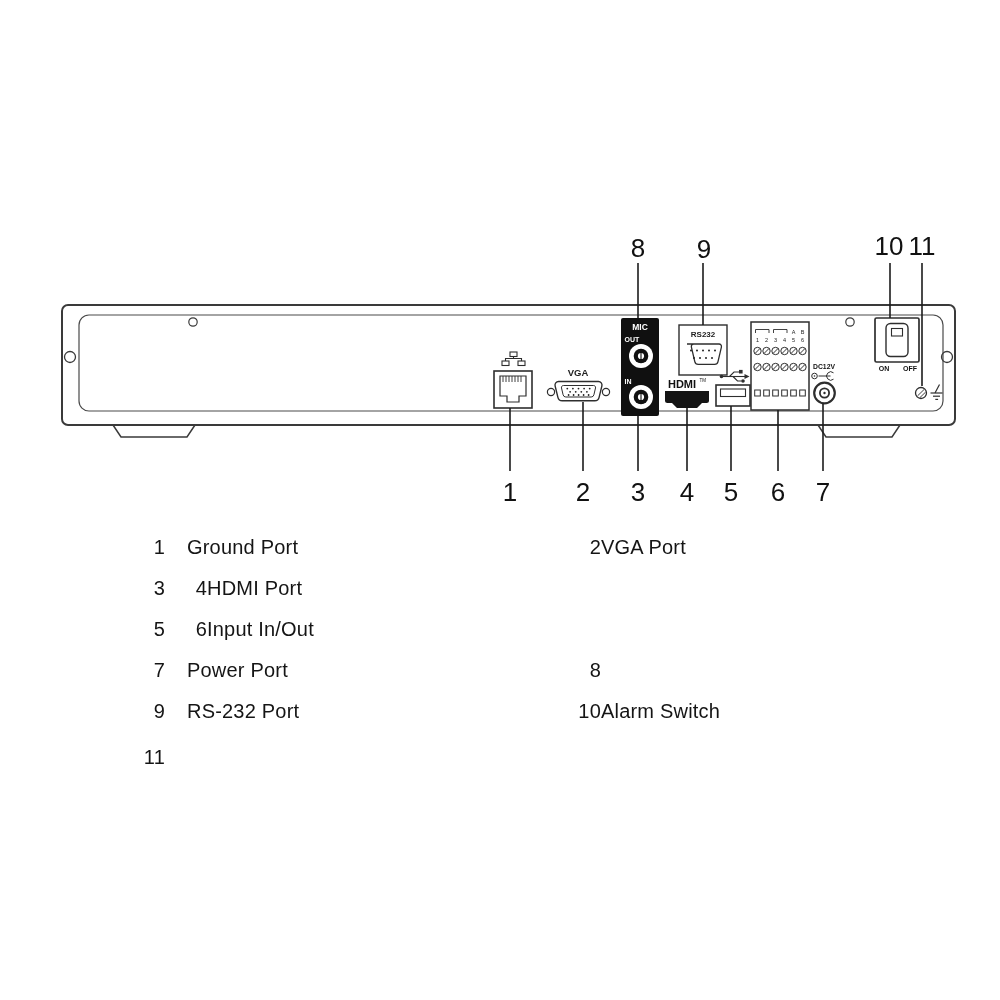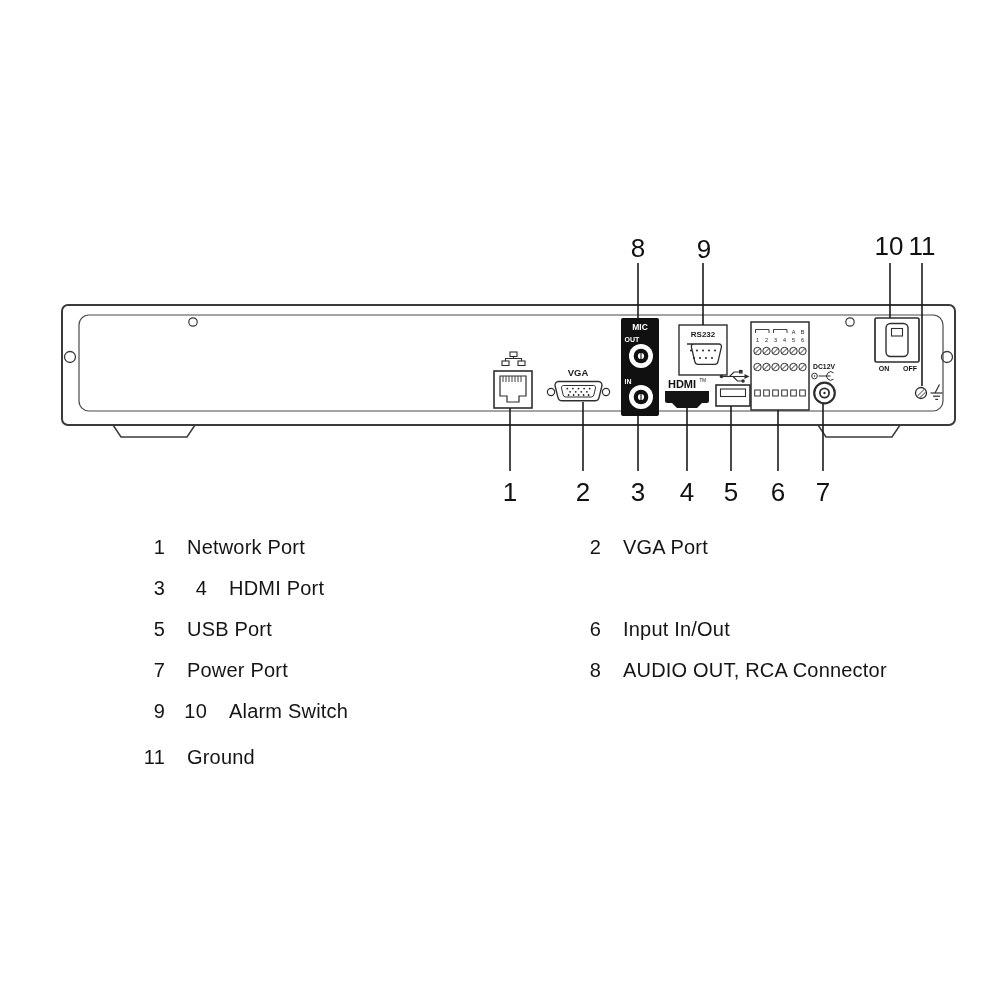--- a/index.html
+++ b/index.html
@@ -8,21 +8,21 @@
   body { position:relative; overflow:hidden; }
   svg { position:absolute; top:0; left:0; font-family:"Liberation Sans", sans-serif; }
   .legend { position:absolute; left:125px; top:527px; width:800px; color:#151515; }
   .legend-row { display:flex; align-items:center; height:41px; font-size:20px;
                 font-weight:500; letter-spacing:.2px; }
   .legend-row.last { margin-top:5px; }
   .num { font-weight:500; }
   .nl { width:40px; text-align:right; }
   .ll { margin-left:22px; width:372px; }
   .nr { width:42px; text-align:right; }
-  .lr { margin-left:22px; }
+  .lr { }
 </style>
 </head>
 <body>
 
 <svg width="1000" height="520" viewBox="0 0 1000 520">
 
   <g fill="none" stroke="#3a3a3a">
     <path d="M113,425 L121,437 L187,437 L195,425" stroke-width="1.5"></path>
     <path d="M818,425 L826,437 L892,437 L900,425" stroke-width="1.5"></path>
     <rect x="62" y="305" width="893" height="120" rx="6" fill="#ffffff" stroke-width="2"></rect>
@@ -232,45 +232,43 @@
     <text x="687" y="501">4</text>
     <text x="731" y="501">5</text>
     <text x="778" y="501">6</text>
     <text x="823" y="501">7</text>
   </g>
 </svg>
 
 <div class="legend">
   <div class="legend-row">
     <span class="num nl">1</span>
-    <span class="lab ll">Network Port</span>
+    <span class="lab ll">Ground Port</span>
     <span class="num nr">2</span>
     <span class="lab lr">VGA Port</span>
   </div>
   <div class="legend-row">
     <span class="num nl">3</span>
     <span class="num nr">4</span>
     <span class="lab lr">HDMI Port</span>
   </div>
   <div class="legend-row">
     <span class="num nl">5</span>
-    <span class="lab ll">USB Port</span>
     <span class="num nr">6</span>
     <span class="lab lr">Input In/Out</span>
   </div>
   <div class="legend-row">
     <span class="num nl">7</span>
     <span class="lab ll">Power Port</span>
     <span class="num nr">8</span>
-    <span class="lab lr">AUDIO OUT, RCA Connector</span>
   </div>
   <div class="legend-row">
     <span class="num nl">9</span>
+    <span class="lab ll">RS-232 Port</span>
     <span class="num nr">10</span>
     <span class="lab lr">Alarm Switch</span>
   </div>
   <div class="legend-row last">
     <span class="num nl">11</span>
-    <span class="lab ll">Ground</span>
     <span class="num nr"></span>
     <span class="lab lr"></span>
   </div>
 </div>
 
 </body></html>

